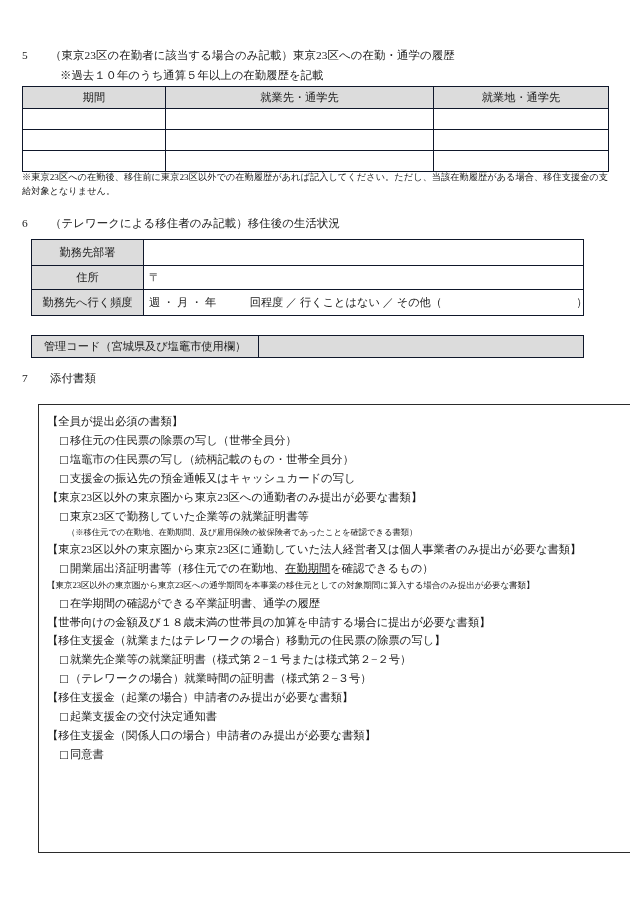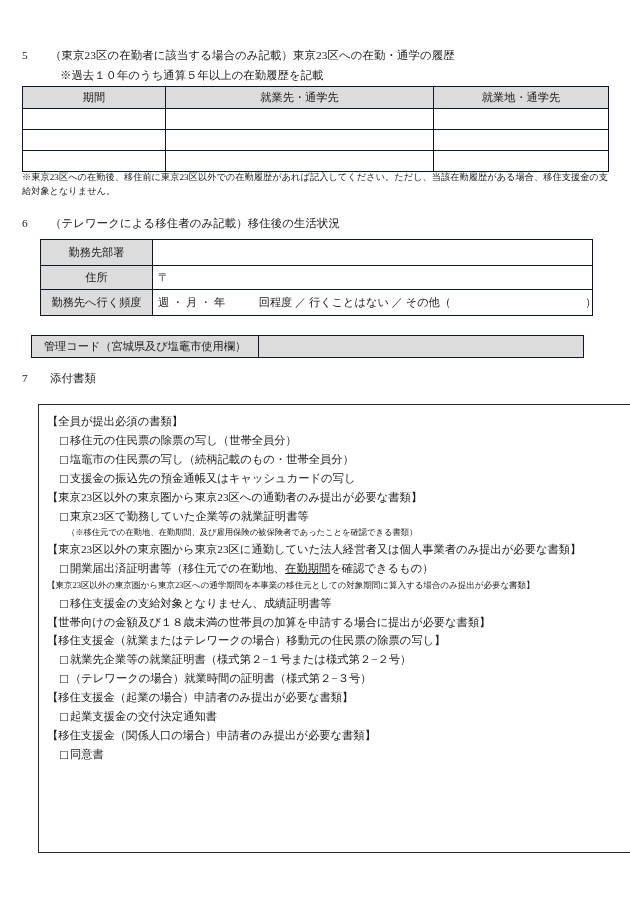--- a/index.html
+++ b/index.html
@@ -199,21 +199,21 @@
     </tbody>
   </table>
 
   <div class="note" style="left:22px; top:171px;">※東京23区への在勤後、移住前に東京23区以外での在勤履歴があれば記入してください。ただし、当該在勤履歴がある場合、移住支援金の支給対象となりません。</div>
 
   <div class="sec-head" style="left:22px; top:216px;">
     <span class="sec-num">6</span>
     <span>（テレワークによる移住者のみ記載）移住後の生活状況</span>
   </div>
 
-  <table class="grid" style="left:40px; top:239px; width:552px;padding-left:31px;">
+  <table class="grid" style="left:31px; top:239px; width:552px;padding-left:31px;">
     <colgroup>
         <col style="width:112px">
         <col style="width:440px">
       </colgroup>
     <tbody>
       <tr>
         <td class="s6-label s6-r1">勤務先部署</td>
         <td class="s6-value s6-r1"></td>
       </tr>
       <tr>
@@ -268,21 +268,21 @@
     </div>
     <div class="sub-note">（※移住元での在勤地、在勤期間、及び雇用保険の被保険者であったことを確認できる書類）</div>
 
     <div class="grp">【東京23区以外の東京圏から東京23区に通勤していた法人経営者又は個人事業者のみ提出が必要な書類】</div>
     <div class="item">
       <span class="box">□</span><span>開業届出済証明書等（移住元での在勤地、</span><span class="u">在勤期間</span><span>を確認できるもの）</span>
     </div>
 
     <div class="grp small">【東京23区以外の東京圏から東京23区への通学期間を本事業の移住元としての対象期間に算入する場合のみ提出が必要な書類】</div>
     <div class="item">
-      <span class="box">□</span><span>移住支援金の支給対象となりません、成績証明書等</span>
+      <span class="box">□</span><span>在学期間の確認ができる卒業証明書、通学の履歴</span>
     </div>
 
     <div class="grp">【世帯向けの金額及び１８歳未満の世帯員の加算を申請する場合に提出が必要な書類】</div>
 
     <div class="grp">【移住支援金（就業またはテレワークの場合）移動元の住民票の除票の写し】</div>
     <div class="item">
       <span class="box">□</span><span>就業先企業等の就業証明書（様式第２−１号または様式第２−２号）</span>
     </div>
     <div class="item">
       <span class="box">□</span><span>（テレワークの場合）就業時間の証明書（様式第２−３号）</span>

